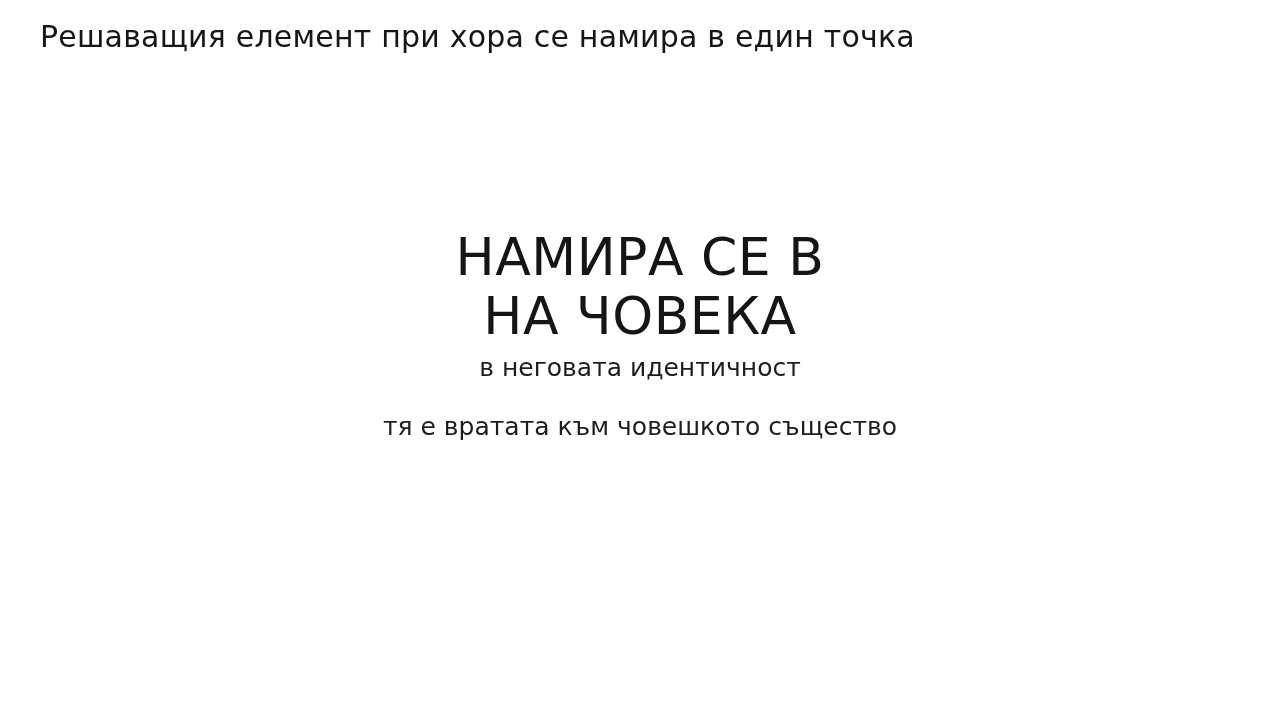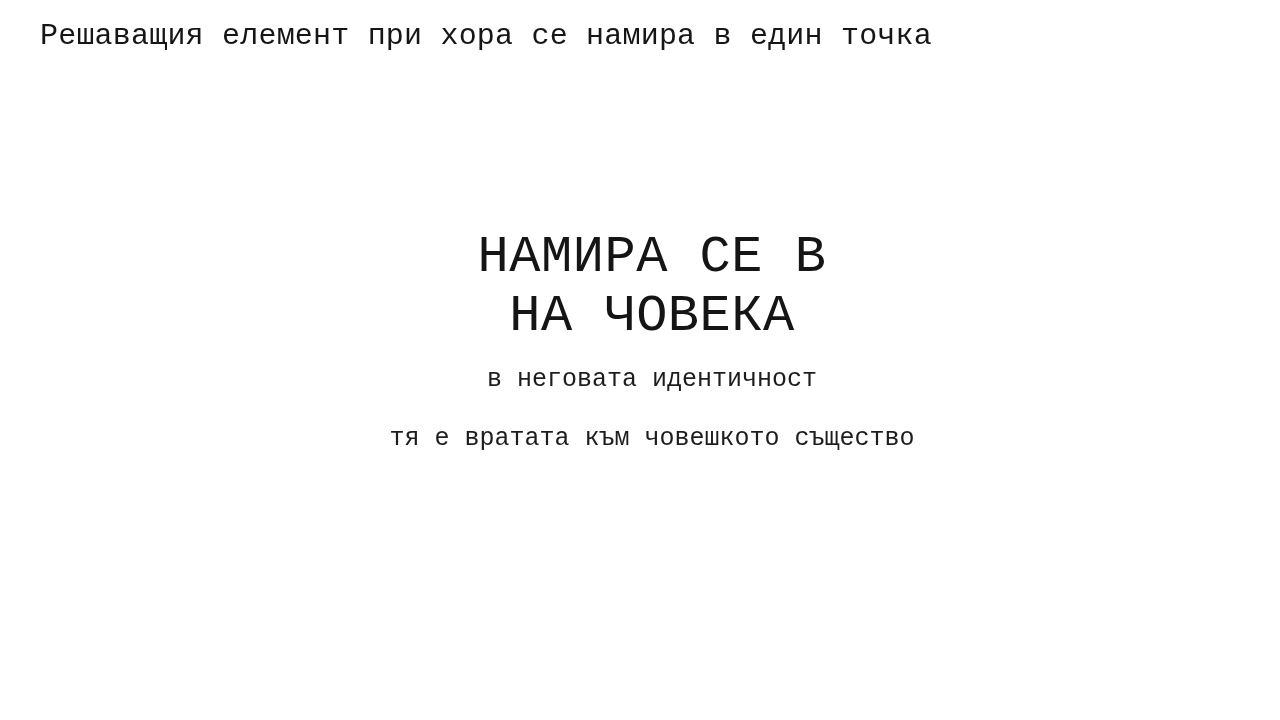--- a/index.html
+++ b/index.html
@@ -14,38 +14,37 @@
     color: #1b1b1b;
     overflow: hidden;
     position: relative;
   }
 
   .slide {
     position: relative;
     width: 1280px;
     height: 560px;
     box-sizing: border-box;
-    font-family: Liberation Mono, monospace;
   }
 
   .slide-title {
     position: absolute;
     left: 40px;
     top: 18px;
     font-size: 30px;
     font-weight: 400;
     line-height: 1.25;
     letter-spacing: 0.2px;
     color: #161616;
     white-space: nowrap;
   }
 
   .body-block {
     position: absolute;
-    left: 332px;
+    left: 320px;
     top: 228px;
     width: 640px;
     text-align: center;
   }
 
   .headline {
     font-size: 52px;
     font-weight: 400;
     line-height: 1.14;
     letter-spacing: 0.5px;
@@ -58,21 +57,21 @@
   }
 
   .subline {
     font-size: 25px;
     font-weight: 400;
     line-height: 1.32;
     color: #1d1d1d;
     margin: 0;
   }
 
-  .sub-1 { margin-top: 16px; }
+  .sub-1 { margin-top: 4px; }
   .sub-2 { margin-top: 26px; }
   .sub-3 { margin-top: 22px; }
   .sub-4 { margin-top: 22px; }
 </style>
 </head>
 <body>
 
 <div class="slide">
 
   <div class="slide-title">Решаващия елемент при хора се намира в един точка</div>

